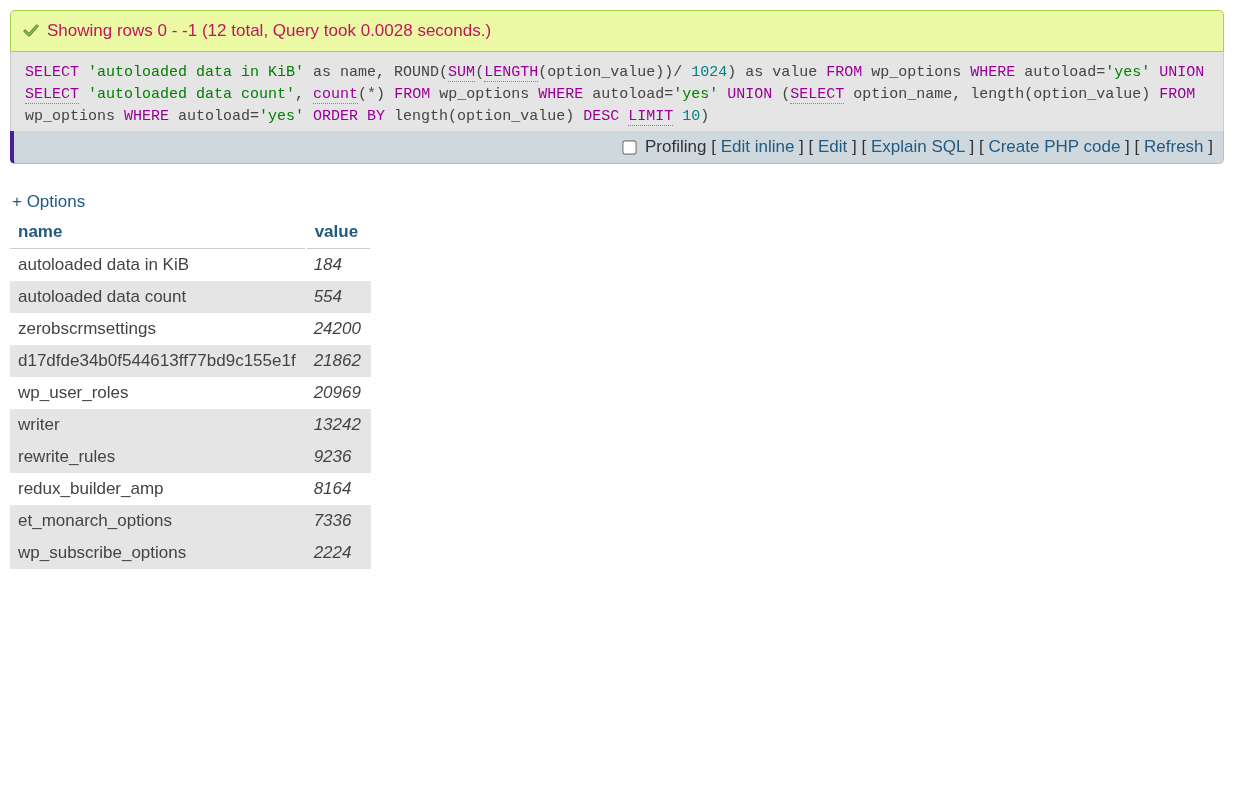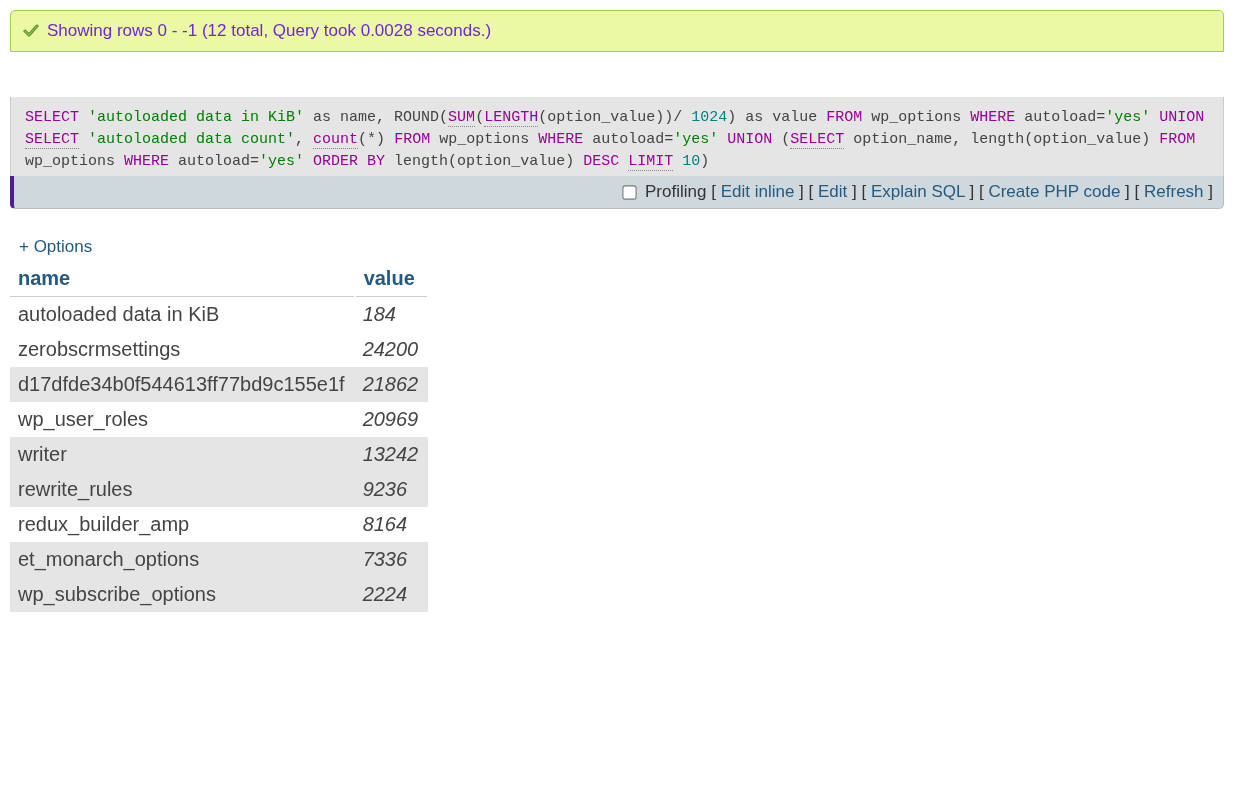--- a/index.html
+++ b/index.html
@@ -11,39 +11,38 @@
     color: #444;
   }
   .success-box {
     background: #ebf8a4;
     border: 1px solid #a2d246;
     border-radius: 5px 5px 0 0;
     padding: 10px 10px 10px 12px;
     display: flex;
     align-items: center;
     font-size: 17px;
-    color: #6d28d9;
+    color: #be185d;
   }
   .success-box .check-icon {
     width: 16px;
     height: 16px;
     margin-right: 8px;
     display: inline-block;
   }
   .sql-block {
     background: #e5e5e5;
     border-left: 1px solid #ccc;
     border-right: 1px solid #ccc;
     padding: 10px 14px 4px 14px;
     font-family: "Courier New", Courier, monospace;
     font-size: 15px;
     line-height: 1.45;
     color: #444;
     word-wrap: break-word;
-    margin-top: 45px;
   }
   .sql-block .kw { color: #990099; }
   .sql-block .str { color: #008000; }
   .sql-block .func { color: #990099; border-bottom: 1px dotted #888; }
   .sql-block .num { color: #008080; }
   .action-bar {
     background: #cfd8dc;
     border-left: 4px solid #4c1d95;
     border-right: 1px solid #bbb;
     border-bottom: 1px solid #bbb;
@@ -62,25 +61,25 @@
     color: #235a81;
     text-decoration: none;
   }
   .options-link {
     color: #235a81;
     font-size: 17px;
     text-decoration: none;
     display: inline-block;
     margin-top: 28px;
     margin-bottom: 4px;
-    margin-left: 9px;
+    margin-left: 2px;
   }
   table.results {
     border-collapse: collapse;
-    font-size: 20px;
+    font-size: 17px;
   }
   table.results th, table.results td {
     text-align: left;
     padding: 6px 10px 6px 8px;
     border: none;
   }
   table.results thead th {
     border-bottom: 1px solid #ccc;
     border-right: 2px solid #fff;
   }
@@ -124,20 +123,24 @@
     <tr>
       <th><a href="#">name</a></th>
       <th><a href="#">value</a></th>
     </tr>
   </thead>
   <tbody id="results-body">
       <tr class="even">
         <td class="name">autoloaded data in KiB</td>
         <td class="value">184</td>
       </tr>
+      <tr class="odd">
+        <td class="name">autoloaded data count</td>
+        <td class="value">554</td>
+      </tr>
       <tr class="even">
         <td class="name">zerobscrmsettings</td>
         <td class="value">24200</td>
       </tr>
       <tr class="odd">
         <td class="name">d17dfde34b0f544613ff77bd9c155e1f</td>
         <td class="value">21862</td>
       </tr>
       <tr class="even">
         <td class="name">wp_user_roles</td>

